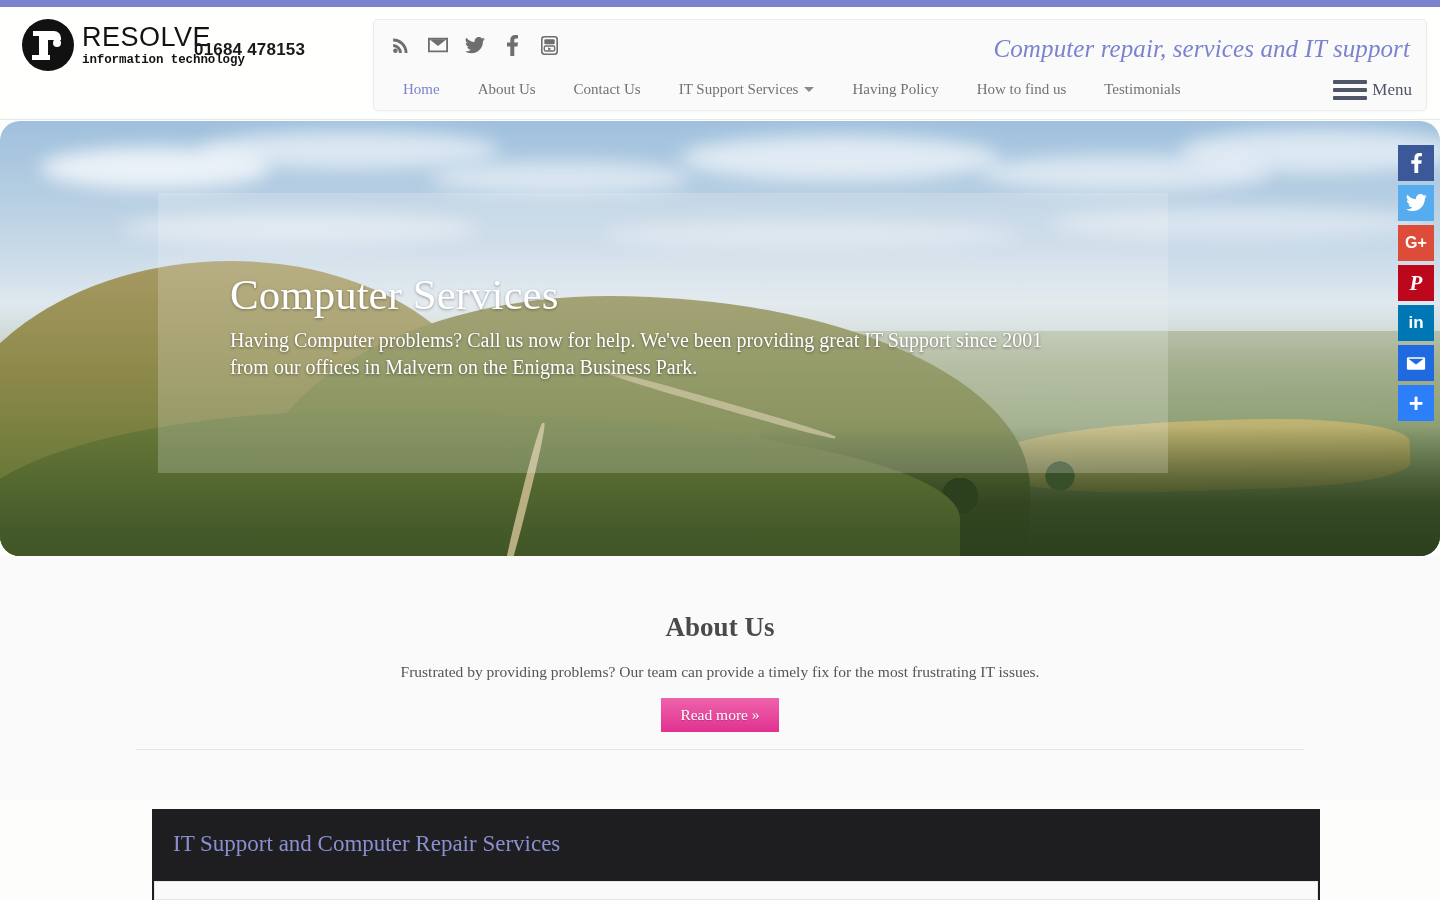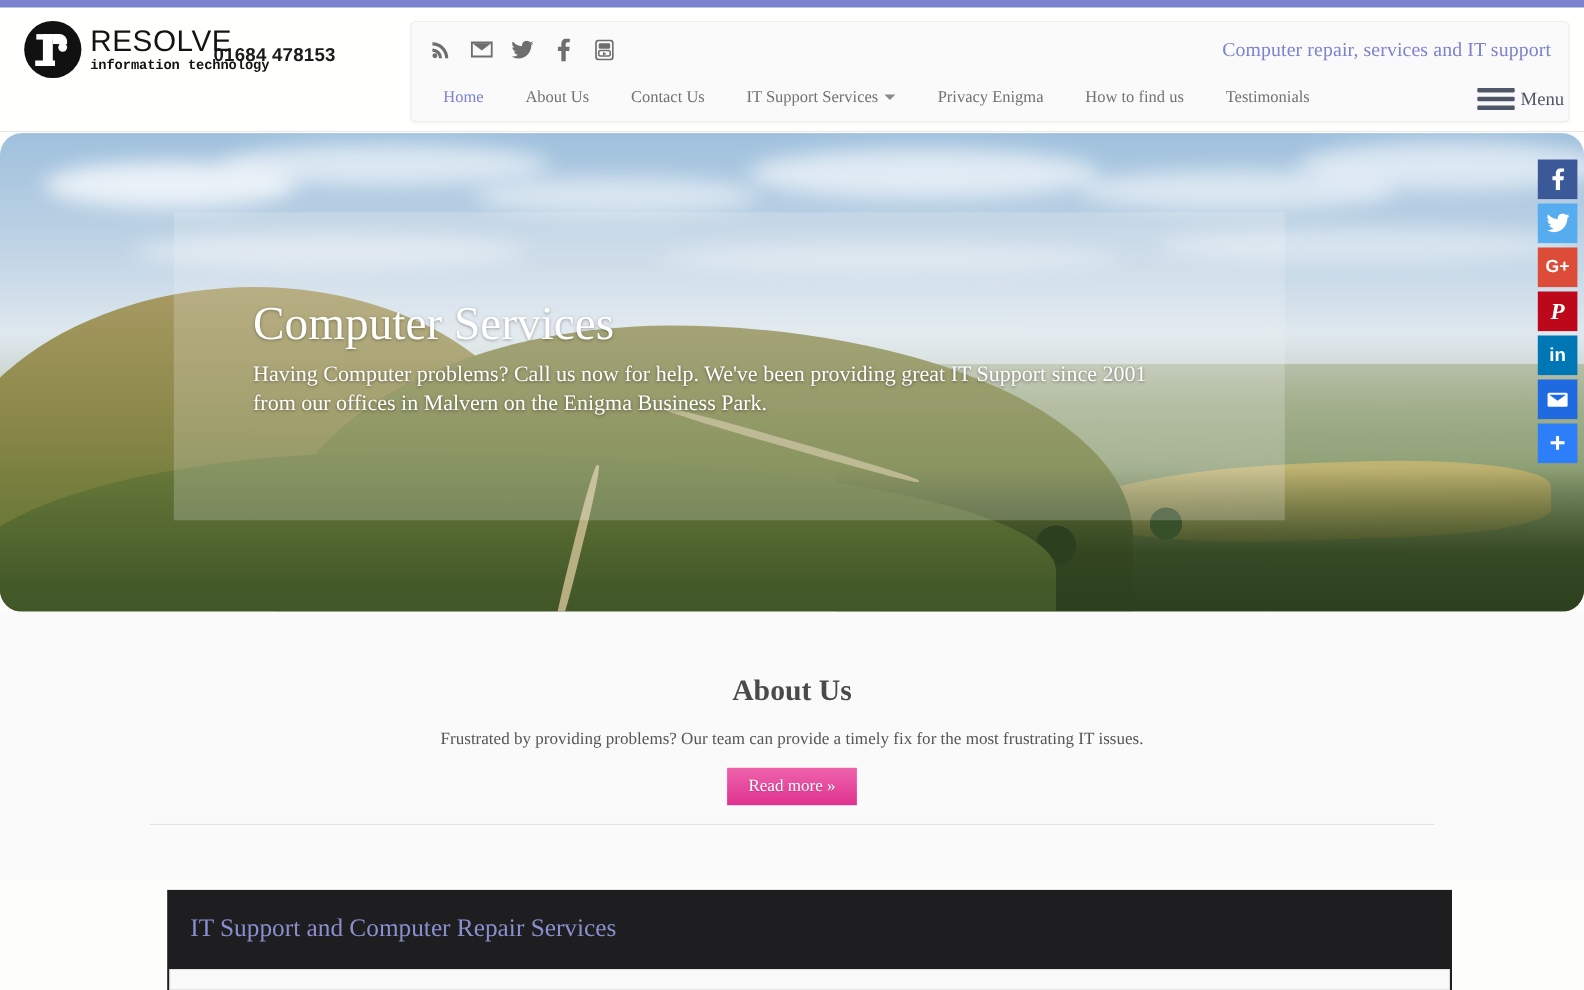--- a/index.html
+++ b/index.html
@@ -138,21 +138,22 @@
     justify-content: center;
     width: 20px; height: 22px;
     color: #6e6e6e;
   }
   .social-row .si svg { display: block; }
 
   .tagline {
     position: absolute;
     top: 15px; right: 16px;
     font-family: "Liberation Serif", serif;
-    font-size: 18px;
+    font-style: italic;
+    font-size: 25px;
     color: #7b82ce;
     letter-spacing: 0.1px;
   }
 
   .menu-row {
     position: absolute;
     top: 55px; left: 10px;
     display: flex;
     align-items: center;
   }
@@ -170,21 +171,21 @@
     margin-left: 6px;
     width: 0; height: 0;
     border-left: 5px solid transparent;
     border-right: 5px solid transparent;
     border-top: 5px solid #8a8a8a;
     vertical-align: 2px;
   }
 
   .menu-toggle {
     position: absolute;
-    top: 60px; right: 4px;
+    top: 60px; right: 14px;
     display: flex;
     align-items: center;
     gap: 5px;
   }
   .burger { width: 34px; }
   .burger span {
     display: block;
     height: 4px;
     background: #4e5668;
     margin-bottom: 4px;
@@ -489,21 +490,21 @@
         </a>
       </div>
 
       <div class="tagline">Computer repair, services and IT support</div>
 
       <div class="menu-row">
         <a class="menu-item active" href="#">Home</a>
         <a class="menu-item" href="#">About Us</a>
         <a class="menu-item" href="#">Contact Us</a>
         <a class="menu-item" href="#"><span>IT Support Services</span><span class="caret"></span></a>
-        <a class="menu-item" href="#">Privacy Enigma</a>
+        <a class="menu-item" href="#">Having Policy</a>
         <a class="menu-item" href="#">How to find us</a>
         <a class="menu-item" href="#">Testimonials</a>
       </div>
 
       <div class="menu-toggle">
         <div class="burger">
           <span></span>
             <span></span>
             <span></span>
         </div>

